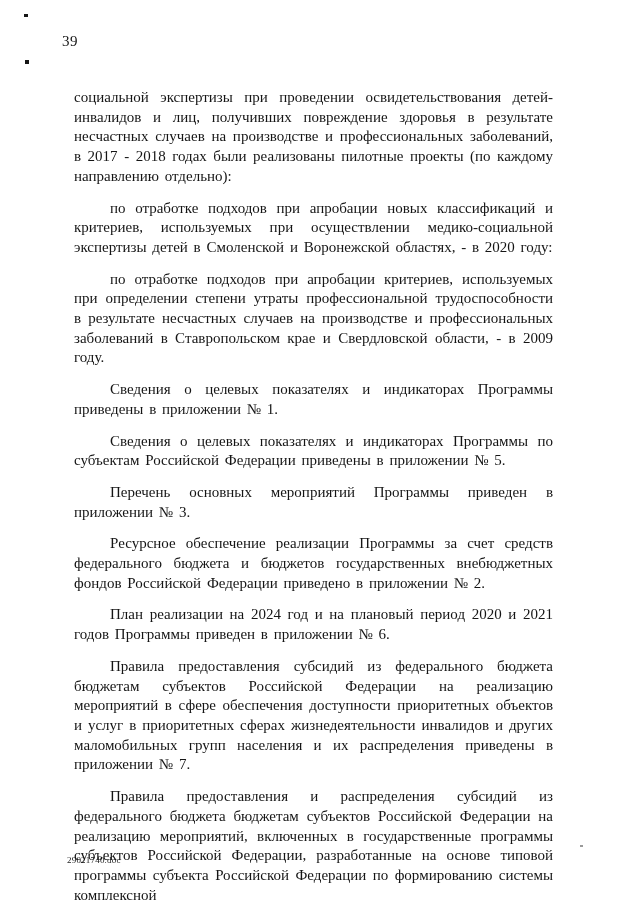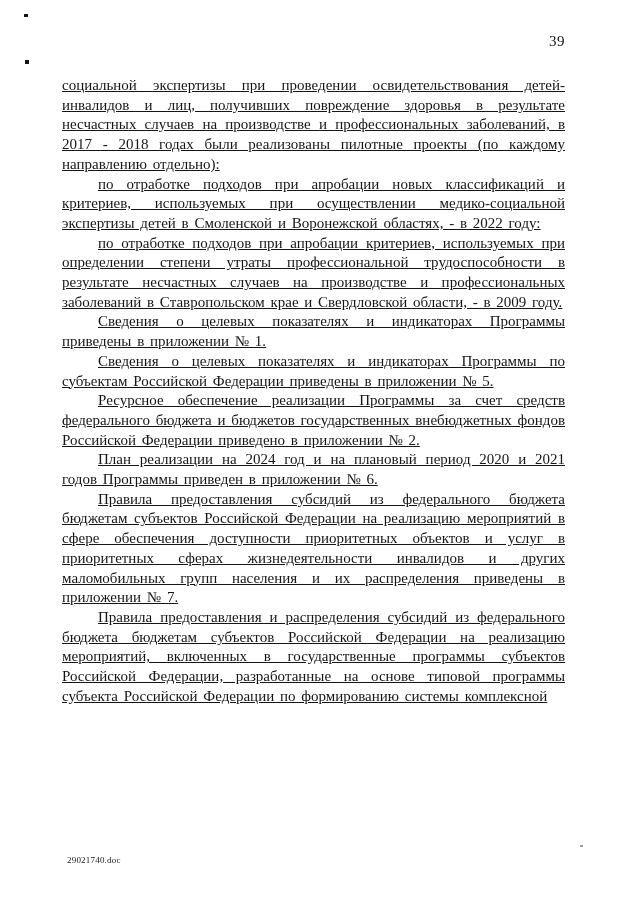--- a/index.html
+++ b/index.html
@@ -14,38 +14,37 @@
     background: #ffffff;
     overflow: hidden;
     font-family: "Liberation Serif", "DejaVu Serif", serif;
     color: #151515;
   }
   .page-number {
     position: absolute;
     top: 33px;
     left: 62px;
     width: 503px;
-    text-align: right;
+    text-align: left;
     font-size: 15px;
     letter-spacing: 0.5px;
   }
   .body-text {
     position: absolute;
     top: 76px;
     left: 62px;
     width: 503px;
     font-size: 15px;
     line-height: 19.7px;
     text-align: justify;
     word-spacing: 2px;
   }
   .body-text p.para {
-    margin: 0;
+    margin: 12px;
     padding: 0;
-    text-decoration: underline;
   }
   .body-text p.para.indent {
     text-indent: 36px;
   }
   .doc-footer {
     position: absolute;
     left: 67px;
     top: 855px;
     font-size: 9px;
     letter-spacing: 0.2px;
@@ -64,24 +63,25 @@
 
 <div class="page">
   <div class="scan-artifact a1"></div>
   <div class="scan-artifact a2"></div>
   <div class="scan-artifact a3"></div>
 
   <div class="page-number">39</div>
 
   <div class="body-text">
       <p class="para">социальной экспертизы при проведении освидетельствования детей-инвалидов и лиц, получивших повреждение здоровья в результате несчастных случаев на производстве и профессиональных заболеваний, в 2017 - 2018 годах были реализованы пилотные проекты (по каждому направлению отдельно):</p>
-      <p class="para indent">по отработке подходов при апробации новых классификаций и критериев, используемых при осуществлении медико-социальной экспертизы детей в Смоленской и Воронежской областях, - в 2022 году:</p>
+      <p class="para indent">по отработке подходов при апробации новых классификаций и критериев, используемых при осуществлении медико-социальной экспертизы детей в Смоленской и Воронежской областях, - в 2020 году:</p>
       <p class="para indent">по отработке подходов при апробации критериев, используемых при определении степени утраты профессиональной трудоспособности в результате несчастных случаев на производстве и профессиональных заболеваний в Ставропольском крае и Свердловской области, - в 2009 году.</p>
       <p class="para indent">Сведения о целевых показателях и индикаторах Программы приведены в приложении № 1.</p>
       <p class="para indent">Сведения о целевых показателях и индикаторах Программы по субъектам Российской Федерации приведены в приложении № 5.</p>
+      <p class="para indent">Перечень основных мероприятий Программы приведен в приложении № 3.</p>
       <p class="para indent">Ресурсное обеспечение реализации Программы за счет средств федерального бюджета и бюджетов государственных внебюджетных фондов Российской Федерации приведено в приложении № 2.</p>
       <p class="para indent">План реализации на 2024 год и на плановый период 2020 и 2021 годов Программы приведен в приложении № 6.</p>
       <p class="para indent">Правила предоставления субсидий из федерального бюджета бюджетам субъектов Российской Федерации на реализацию мероприятий в сфере обеспечения доступности приоритетных объектов и услуг в приоритетных сферах жизнедеятельности инвалидов и других маломобильных групп населения и их распределения приведены в приложении № 7.</p>
       <p class="para indent">Правила предоставления и распределения субсидий из федерального бюджета бюджетам субъектов Российской Федерации на реализацию мероприятий, включенных в государственные программы субъектов Российской Федерации, разработанные на основе типовой программы субъекта Российской Федерации по формированию системы комплексной</p>
     </div>
 
   <div class="doc-footer">29021740.doc</div>
 </div>
 
 </body></html>

